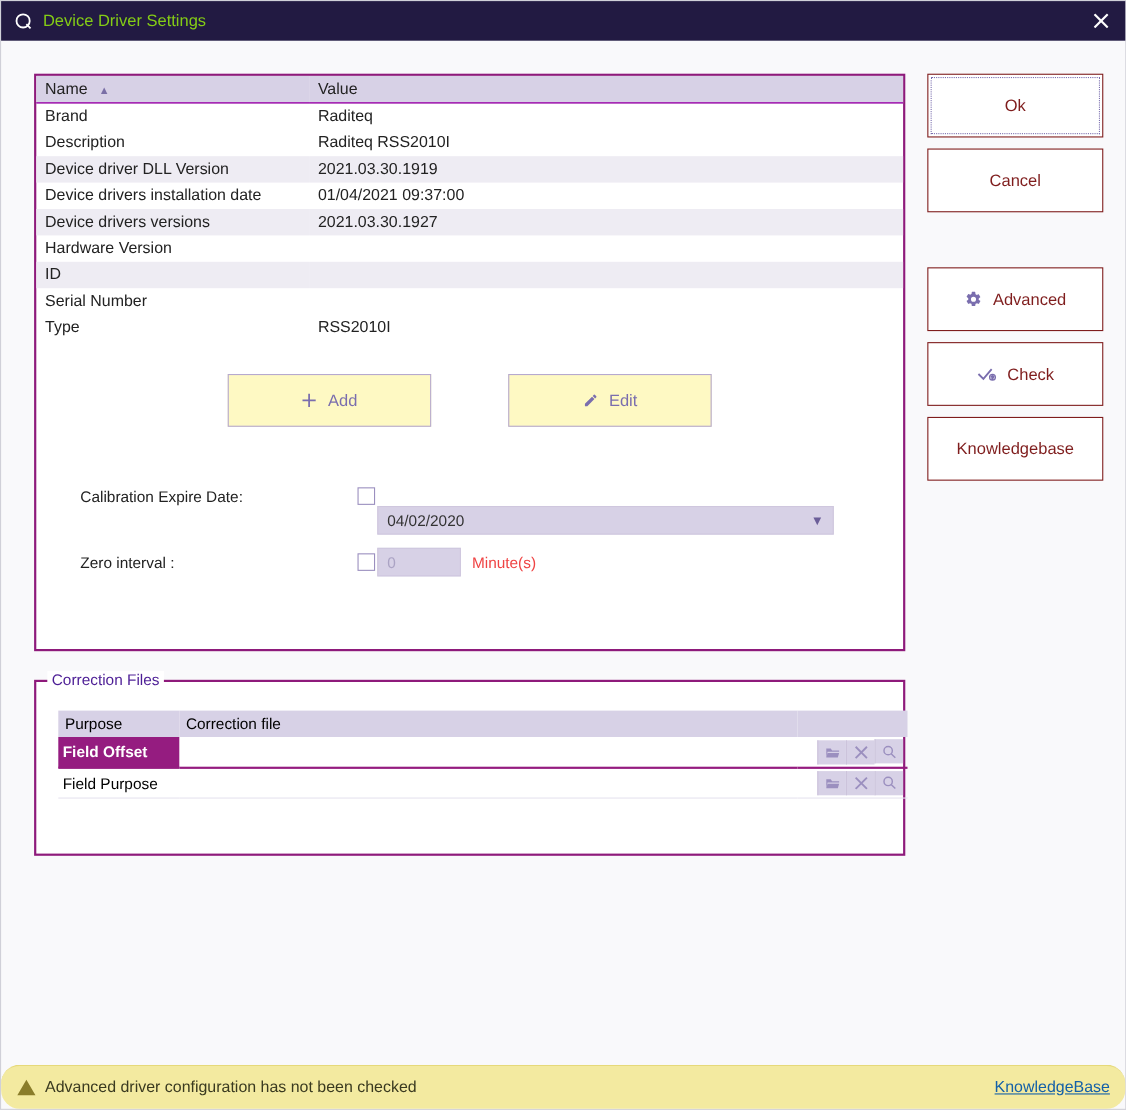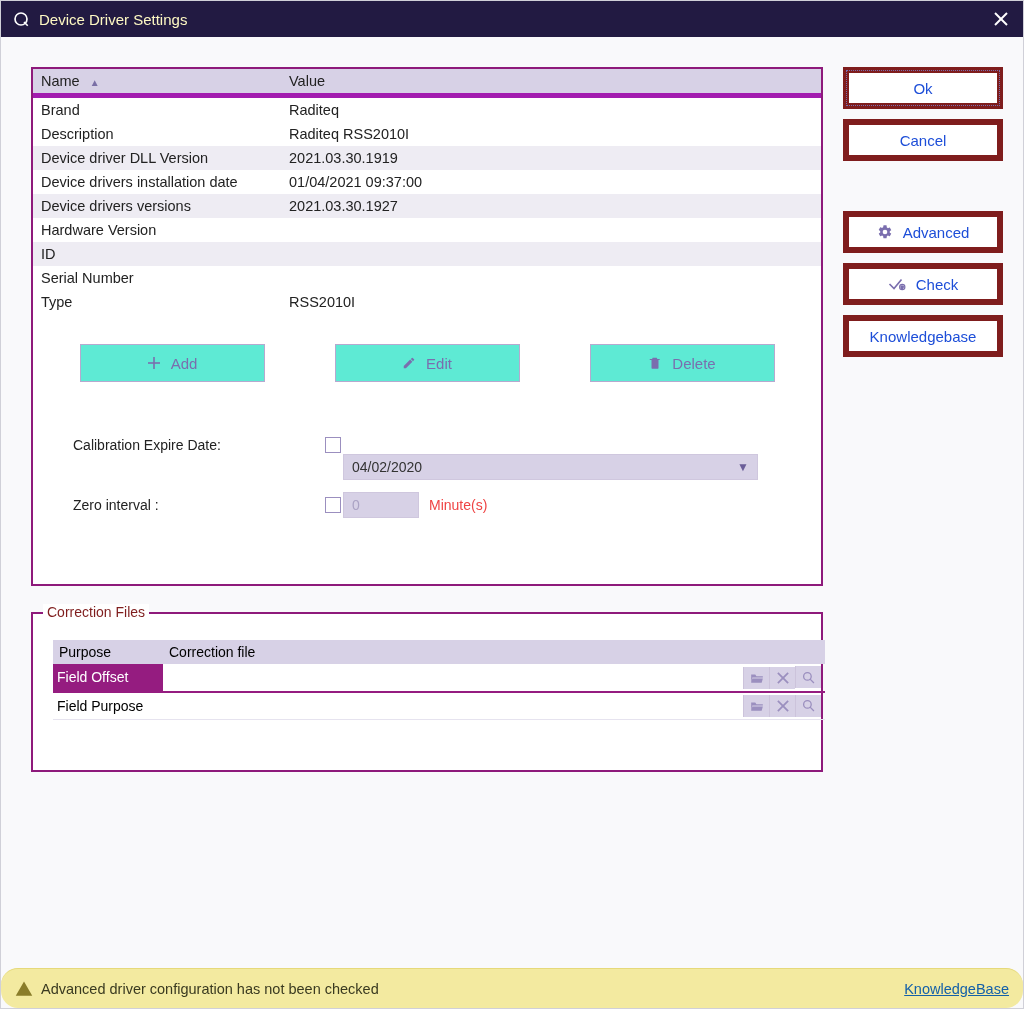--- a/index.html
+++ b/index.html
@@ -1,54 +1,54 @@
 <!DOCTYPE html>
 <html><head>
 <meta charset="utf-8">
 <style>
   * { box-sizing: border-box; margin: 0; padding: 0; }
   html, body { width: 1024px; height: 1009px; font-family: "Segoe UI", Tahoma, sans-serif; font-size: 14px; background: #fff; overflow: hidden; }
   .window { width: 1024px; height: 1009px; display: flex; flex-direction: column; background: #f9f9fb; border: 1px solid #d0d0d8; }
-  .titlebar { height: 36px; background: #221a42; color: #fef9c3; display: flex; align-items: center; padding: 0 8px 0 10px; }
+  .titlebar { height: 36px; background: #221a42; color: #84cc16; display: flex; align-items: center; padding: 0 8px 0 10px; }
   .titlebar .logo { width: 20px; height: 20px; margin-right: 8px; display: flex; align-items: center; justify-content: center; }
   .titlebar .title { flex: 1; font-size: 15px; }
   .titlebar .close { width: 28px; height: 28px; display: flex; align-items: center; justify-content: center; font-size: 18px; cursor: pointer; }
   .body { flex: 1; display: flex; padding: 0; }
   .main-col { flex: 1; padding: 30px 10px 10px 30px; display: flex; flex-direction: column; }
   .side-col { width: 190px; padding: 30px 20px 10px 10px; display: flex; flex-direction: column; gap: 10px; }
   .panel-box { border: 2px solid #8e1a7b; background: #fff; padding: 0; margin-bottom: 26px; }
   .props-table { width: 100%; border-collapse: collapse; }
   .props-table th, .props-table td { text-align: left; font-weight: normal; padding: 4px 8px; font-size: 14.5px; color: #222; }
-  .props-table th { background: #d7d1e6; border-bottom: 5px solid #a21caf; }
+  .props-table th { background: #d7d1e6; border-bottom: 1px solid #a21caf; }
   .props-table tr.alt td { background: #eeecf3; margin-left: 46px; }
   .props-table td.name-cell { width: 248px; }
   .sort-ind { color: #7a6fa6; font-size: 10px; margin-left: 6px; }
   .row-selected td.name-cell { background: #951c80; color: #fff; }
   .row-selected { border-bottom: 2px solid #951c80; }
   .btn-row { display: flex; gap: 70px; justify-content: center; padding: 30px 30px 18px 30px; }
-  .btn { border: 1px solid #b6a9cf; background: #5eead4; color: #7a6eae; height: 38px; width: 185px; display: inline-flex; align-items: center; justify-content: center; gap: 10px; font-size: 15px; cursor: pointer; }
+  .btn { border: 1px solid #b6a9cf; background: #fef9c3; color: #7a6eae; height: 48px; width: 185px; display: inline-flex; align-items: center; justify-content: center; gap: 10px; font-size: 15px; cursor: pointer; }
   .btn svg, .btn .glyph { color: #7a6eae; }
-  .side-btn { border: 6px solid #7f1d1d; background: #fff; color: #1d4ed8; height: 42px; display: flex; align-items: center; justify-content: center; gap: 10px; font-size: 15px; cursor: pointer; }
+  .side-btn { border: 1px solid #7f1d1d; background: #fff; color: #7f1d1d; height: 58px; display: flex; align-items: center; justify-content: center; gap: 10px; font-size: 15px; cursor: pointer; }
   .side-btn.focus { outline: 1px dotted #7a6eae; outline-offset: -4px; }
   .side-gap { height: 30px; }
   .field-row { display: flex; align-items: center; padding: 6px 20px 6px 20px; gap: 2px; }
   .field-label { width: 250px; color: #222; }
   .chk { width: 16px; height: 16px; border: 1px solid #9b8fbf; display: inline-block; background: #fff; cursor: pointer; }
   .date-input { flex: 1; background: #d7d1e6; border: 1px solid #cfc7de; height: 26px; display: flex; align-items: center; padding: 0 8px; color: #333; justify-content: space-between; max-width: 415px; cursor: pointer; margin-top: 44px;}
   .date-input .caret { color: #6b5e99; font-size: 12px; }
   .num-input { width: 76px; height: 26px; background: #d7d1e6; border: 1px solid #cfc7de; color: #aba3c4; padding: 0 8px; display: inline-flex; align-items: center; }
   .unit { color: #ef4444; margin-left: 8px; }
   .panel-inner-pad { padding: 4px 20px 60px 20px; }
   .fieldset { border: 2px solid #8e1a7b; position: relative; padding: 10px 4px 34px 4px; background:#fff; }
-  .fieldset .legend { position: absolute; top: -10px; left: 10px; background: #fff; padding: 0 4px; color: #7f1d1d; font-size: 14px; }
+  .fieldset .legend { position: absolute; top: -10px; left: 10px; background: #fff; padding: 0 4px; color: #4c1d95; font-size: 14px; }
   .cf-table { width: calc(100% - 8px); margin: 16px; border-collapse: collapse; }
   .cf-table th { background: #d7d1e6; text-align: left; font-weight: normal; padding: 4px 6px; }
   .cf-table td { padding: 2px 4px; border-bottom: 1px solid #e6e3ef; }
   .cf-table tr.sel td.purpose, .cf-table tr.sel th.purpose { background: #951c80; color: #fff; }
-  .cf-table tr.sel { border-bottom: 2px solid #951c80; }
+  .cf-table tr.sel { border-bottom: 2px solid #951c80; font-weight: bold; }
   .cf-actions { width: 100px; text-align: right; white-space: nowrap; }
   .cf-actions span { display: inline-flex; width: 26px; height: 22px; align-items: center; justify-content: center; background: #d7d1e6; color: #9b8fbf; margin-left: 0px; border-left:1px solid #ccc3db; cursor: pointer;}
   .cf-table th.purpose, .cf-table td.purpose { width: 110px; }
   .statusbar { height: 40px; background: #f3eaa0; border-top: 1px solid #e6d97a; display: flex; align-items: center; padding: 0 14px; color: #3a3a20; font-size: 14.5px; border-radius: 17px; }
   .statusbar .warn-icon { margin-right: 8px; color: #8a7d2a; }
   .statusbar .spacer { flex: 1; }
   .statusbar a { color: #1460a8; text-decoration: underline; cursor: pointer; }
   .glyph { display: inline-block; }
   svg { display: block; }
 </style>
@@ -136,28 +136,20 @@
             </span>
             <span>Add</span>
           </button>
           <button class="btn">
             <span class="glyph">
               <svg width="14" height="14" viewBox="0 0 24 24" fill="#7a6eae">
                   <path d="M3 17.25V21h3.75L17.81 9.94l-3.75-3.75L3 17.25zM20.71 7.04a1 1 0 0 0 0-1.41l-2.34-2.34a1 1 0 0 0-1.41 0l-1.83 1.83 3.75 3.75 1.83-1.83z"></path>
                 </svg>
             </span>
             <span>Edit</span>
-          </button>
-          <button class="btn">
-            <span class="glyph">
-              <svg width="14" height="14" viewBox="0 0 24 24" fill="#7a6eae">
-                  <path d="M6 7h12v13a2 2 0 0 1-2 2H8a2 2 0 0 1-2-2V7zm3-4h6l1 2h4v2H3V5h4l1-2z"></path>
-                </svg>
-            </span>
-            <span>Delete</span>
           </button>
         </div>
 
         <div class="panel-inner-pad">
           <div class="field-row">
             <span class="field-label">Calibration Expire Date:</span>
             <span class="chk"></span>
             <span class="date-input">
               <span>04/02/2020</span>
               <span class="caret">▼</span>

